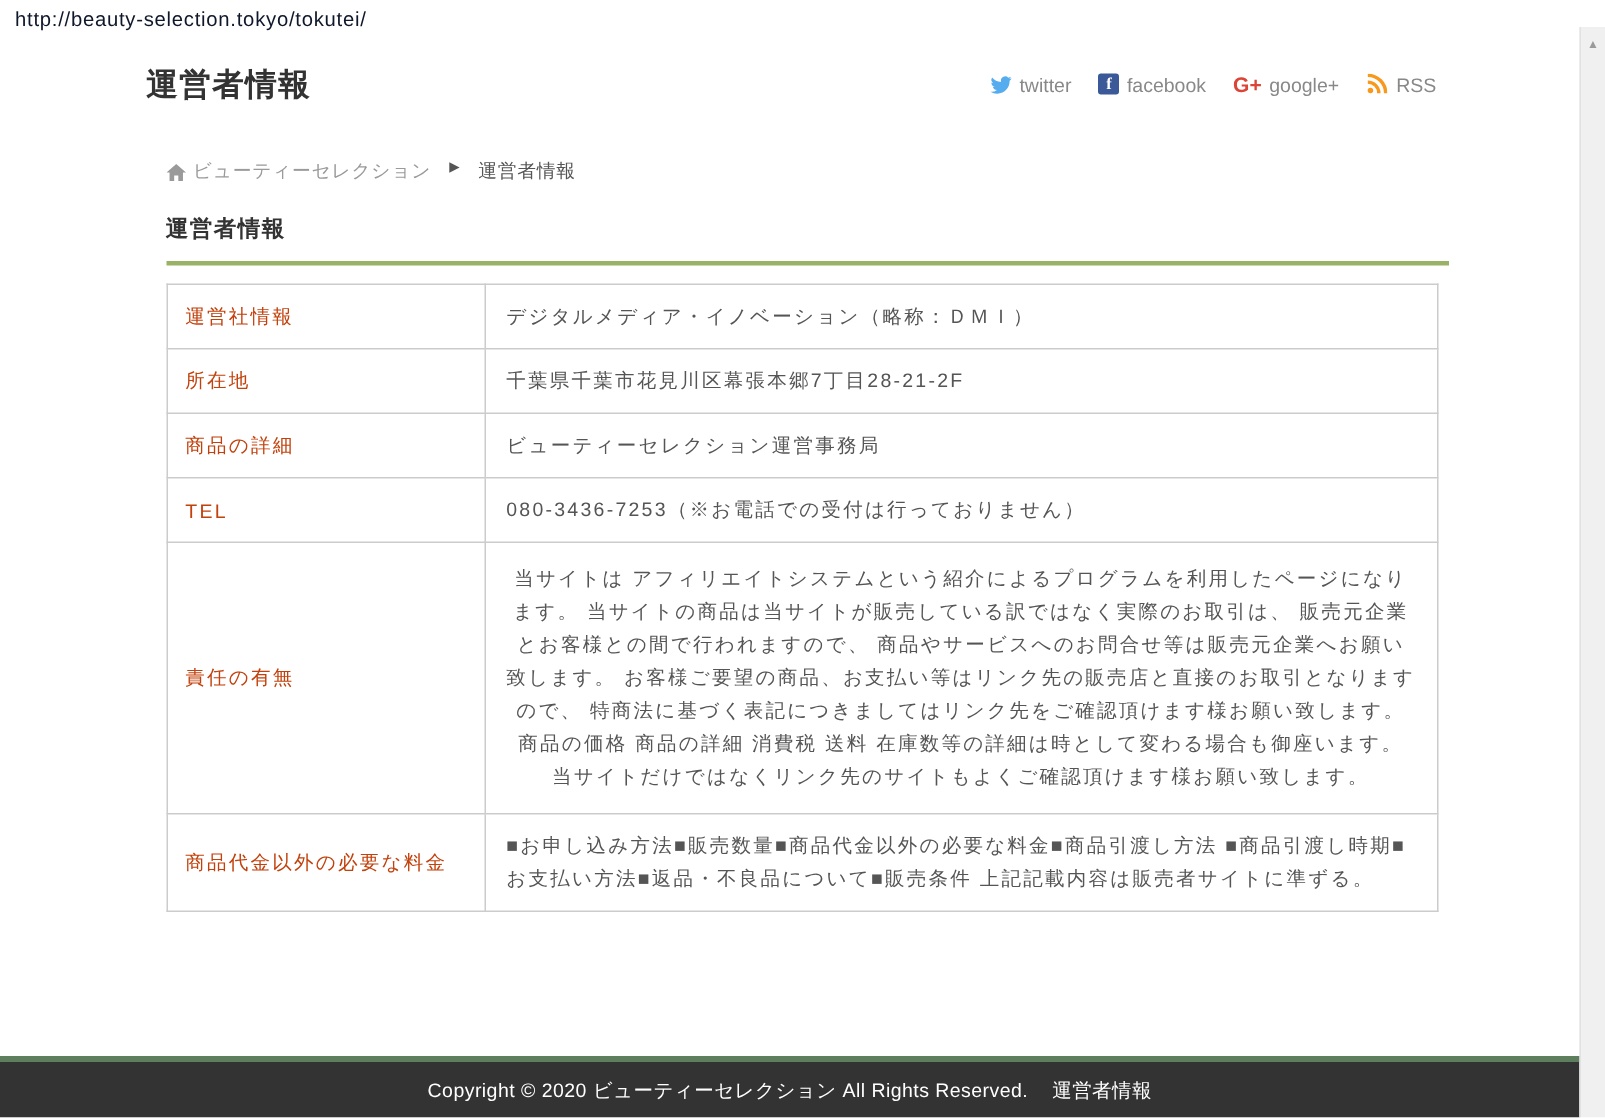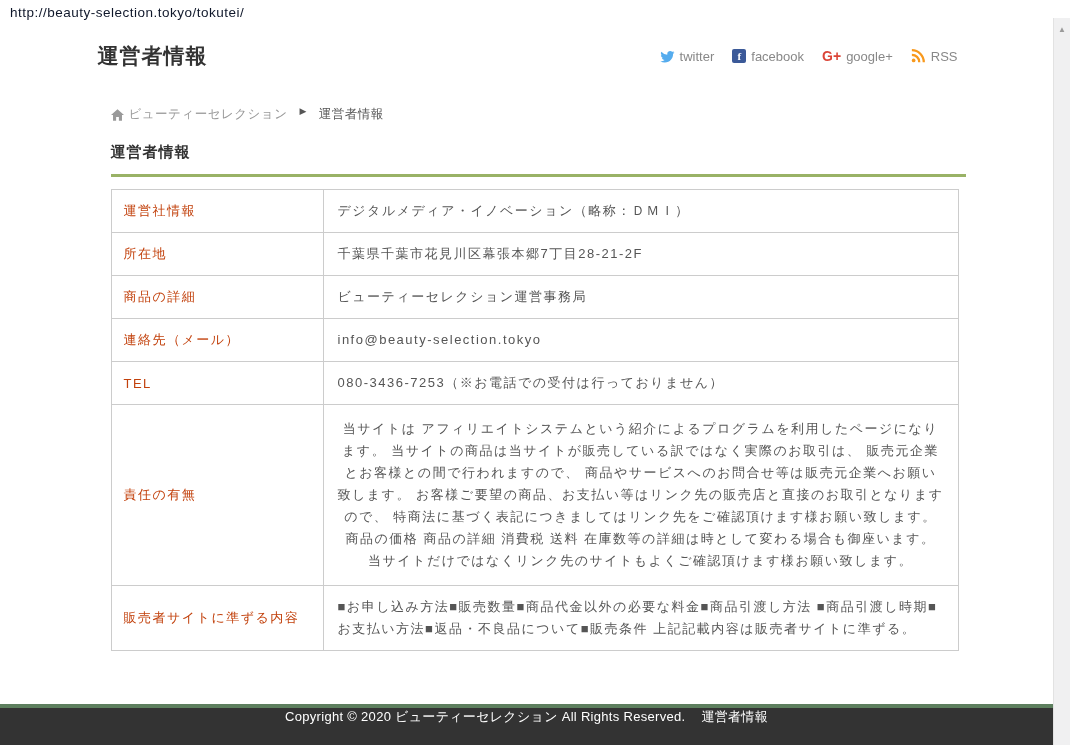--- a/index.html
+++ b/index.html
@@ -45,21 +45,21 @@
   
   .info-table { margin: 12px 0 0 15px; width: 848px; border-collapse: collapse; }
   .info-table th, .info-table td { border: 1px solid #ccc; font-weight: normal; text-align: left; vertical-align: middle; }
   .info-table th { width: 212px; padding: 10px 12px; font-size: 13px; color: #c2410c; letter-spacing: 1.5px; }
   .info-table td { padding: 10px 14px; font-size: 13px; color: #555; letter-spacing: 1.5px; line-height: 22px; }
   .info-table tr.tall td { padding: 13px 14px; text-align: center; }
   
   .site-footer {
     position: absolute; left: 0; bottom: 0; width: 1053px; height: 41px;
     background: #333333; border-top: 4px solid #5d7f5e;
-    display: flex; align-items: flex-start; justify-content: center;
+    display: flex; align-items: center; justify-content: center;
     color: #ffffff; font-size: 13px; letter-spacing: 0.3px;
   }
   .site-footer .footer-link { color: #ffffff; margin-left: 16px; cursor: pointer; }
 </style>
 </head>
 <body>
 
 <div class="url-bar">http://beauty-selection.tokyo/tokutei/</div>
 
 <div class="page">
@@ -122,33 +122,29 @@
         </tr>
         <tr>
           <th>所在地</th>
           <td>千葉県千葉市花見川区幕張本郷7丁目28-21-2F</td>
         </tr>
         <tr>
           <th>商品の詳細</th>
           <td>ビューティーセレクション運営事務局</td>
         </tr>
         <tr>
-          <th>連絡先（メール）</th>
-          <td>info@beauty-selection.tokyo</td>
-        </tr>
-        <tr>
           <th>TEL</th>
           <td>080-3436-7253（※お電話での受付は行っておりません）</td>
         </tr>
         <tr class="tall">
           <th>責任の有無</th>
           <td>当サイトは アフィリエイトシステムという紹介によるプログラムを利用したページになります。 当サイトの商品は当サイトが販売している訳ではなく実際のお取引は、 販売元企業とお客様との間で行われますので、 商品やサービスへのお問合せ等は販売元企業へお願い致します。 お客様ご要望の商品、お支払い等はリンク先の販売店と直接のお取引となりますので、 特商法に基づく表記につきましてはリンク先をご確認頂けます様お願い致します。 商品の価格 商品の詳細 消費税 送料 在庫数等の詳細は時として変わる場合も御座います。 当サイトだけではなくリンク先のサイトもよくご確認頂けます様お願い致します。</td>
         </tr>
         <tr>
-          <th>販売者サイトに準ずる内容</th>
+          <th>商品代金以外の必要な料金</th>
           <td>■お申し込み方法■販売数量■商品代金以外の必要な料金■商品引渡し方法 ■商品引渡し時期■お支払い方法■返品・不良品について■販売条件 上記記載内容は販売者サイトに準ずる。</td>
         </tr>
       </tbody>
     </table>
 
   </div>
 </div>
 
 <div class="site-footer">
   <span>Copyright © 2020 ビューティーセレクション All Rights Reserved.</span>

